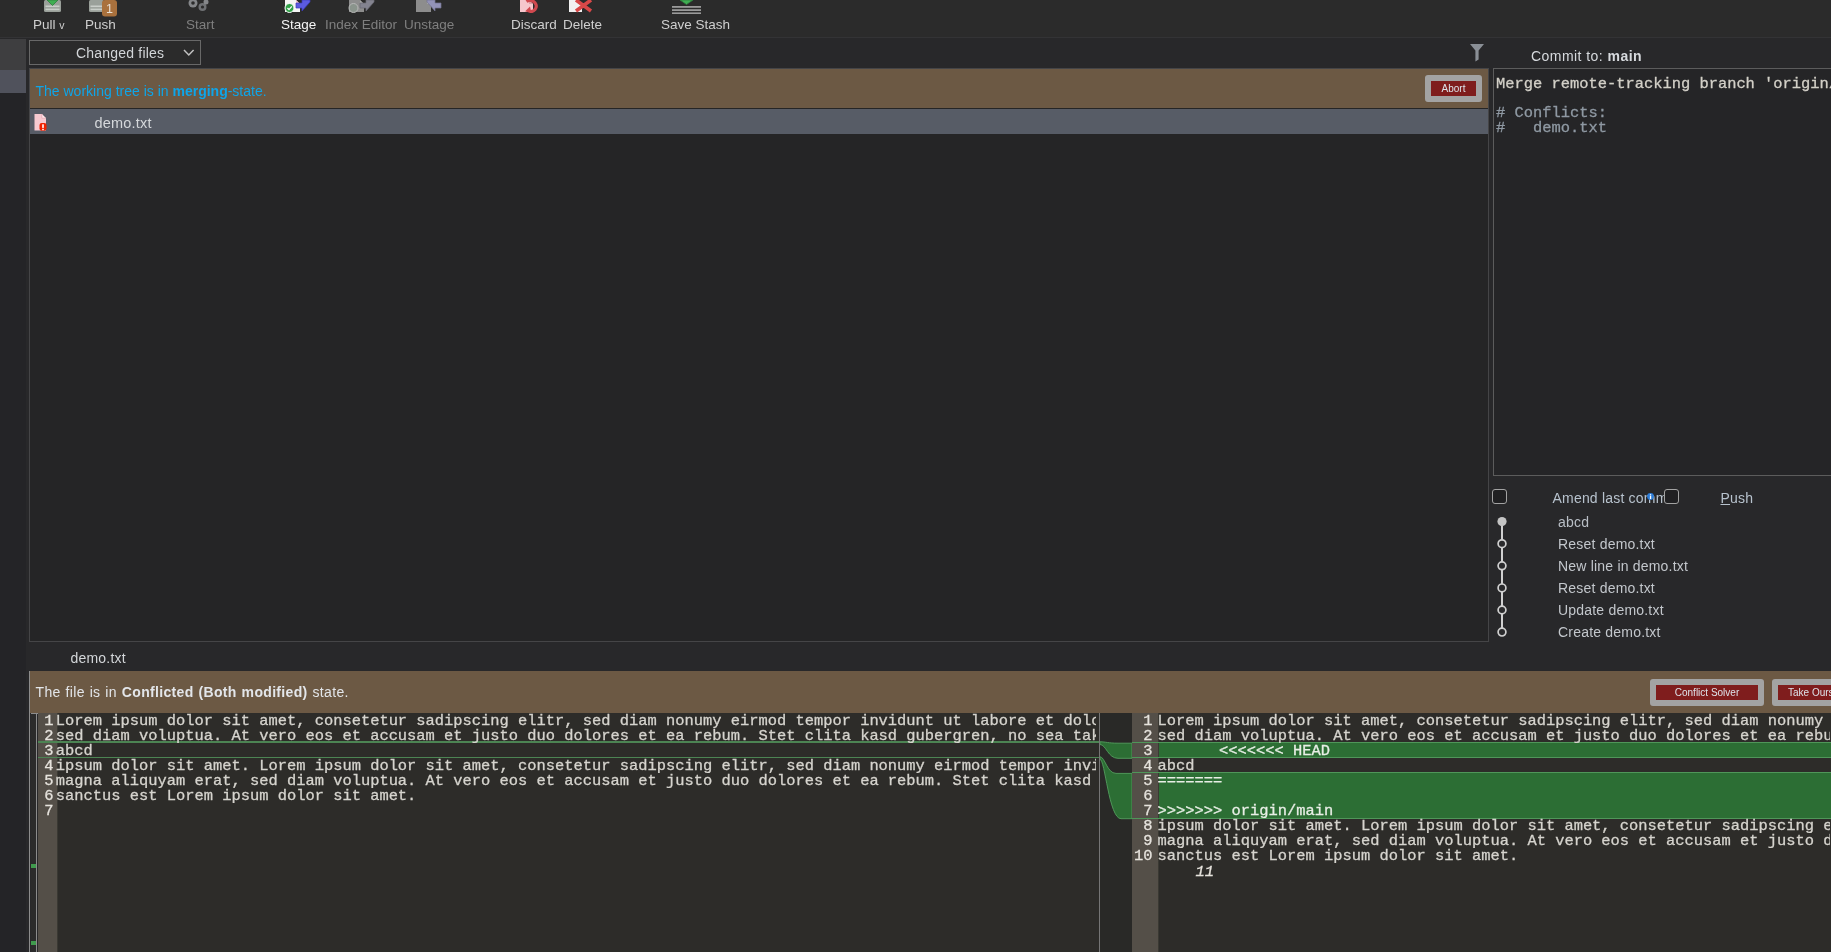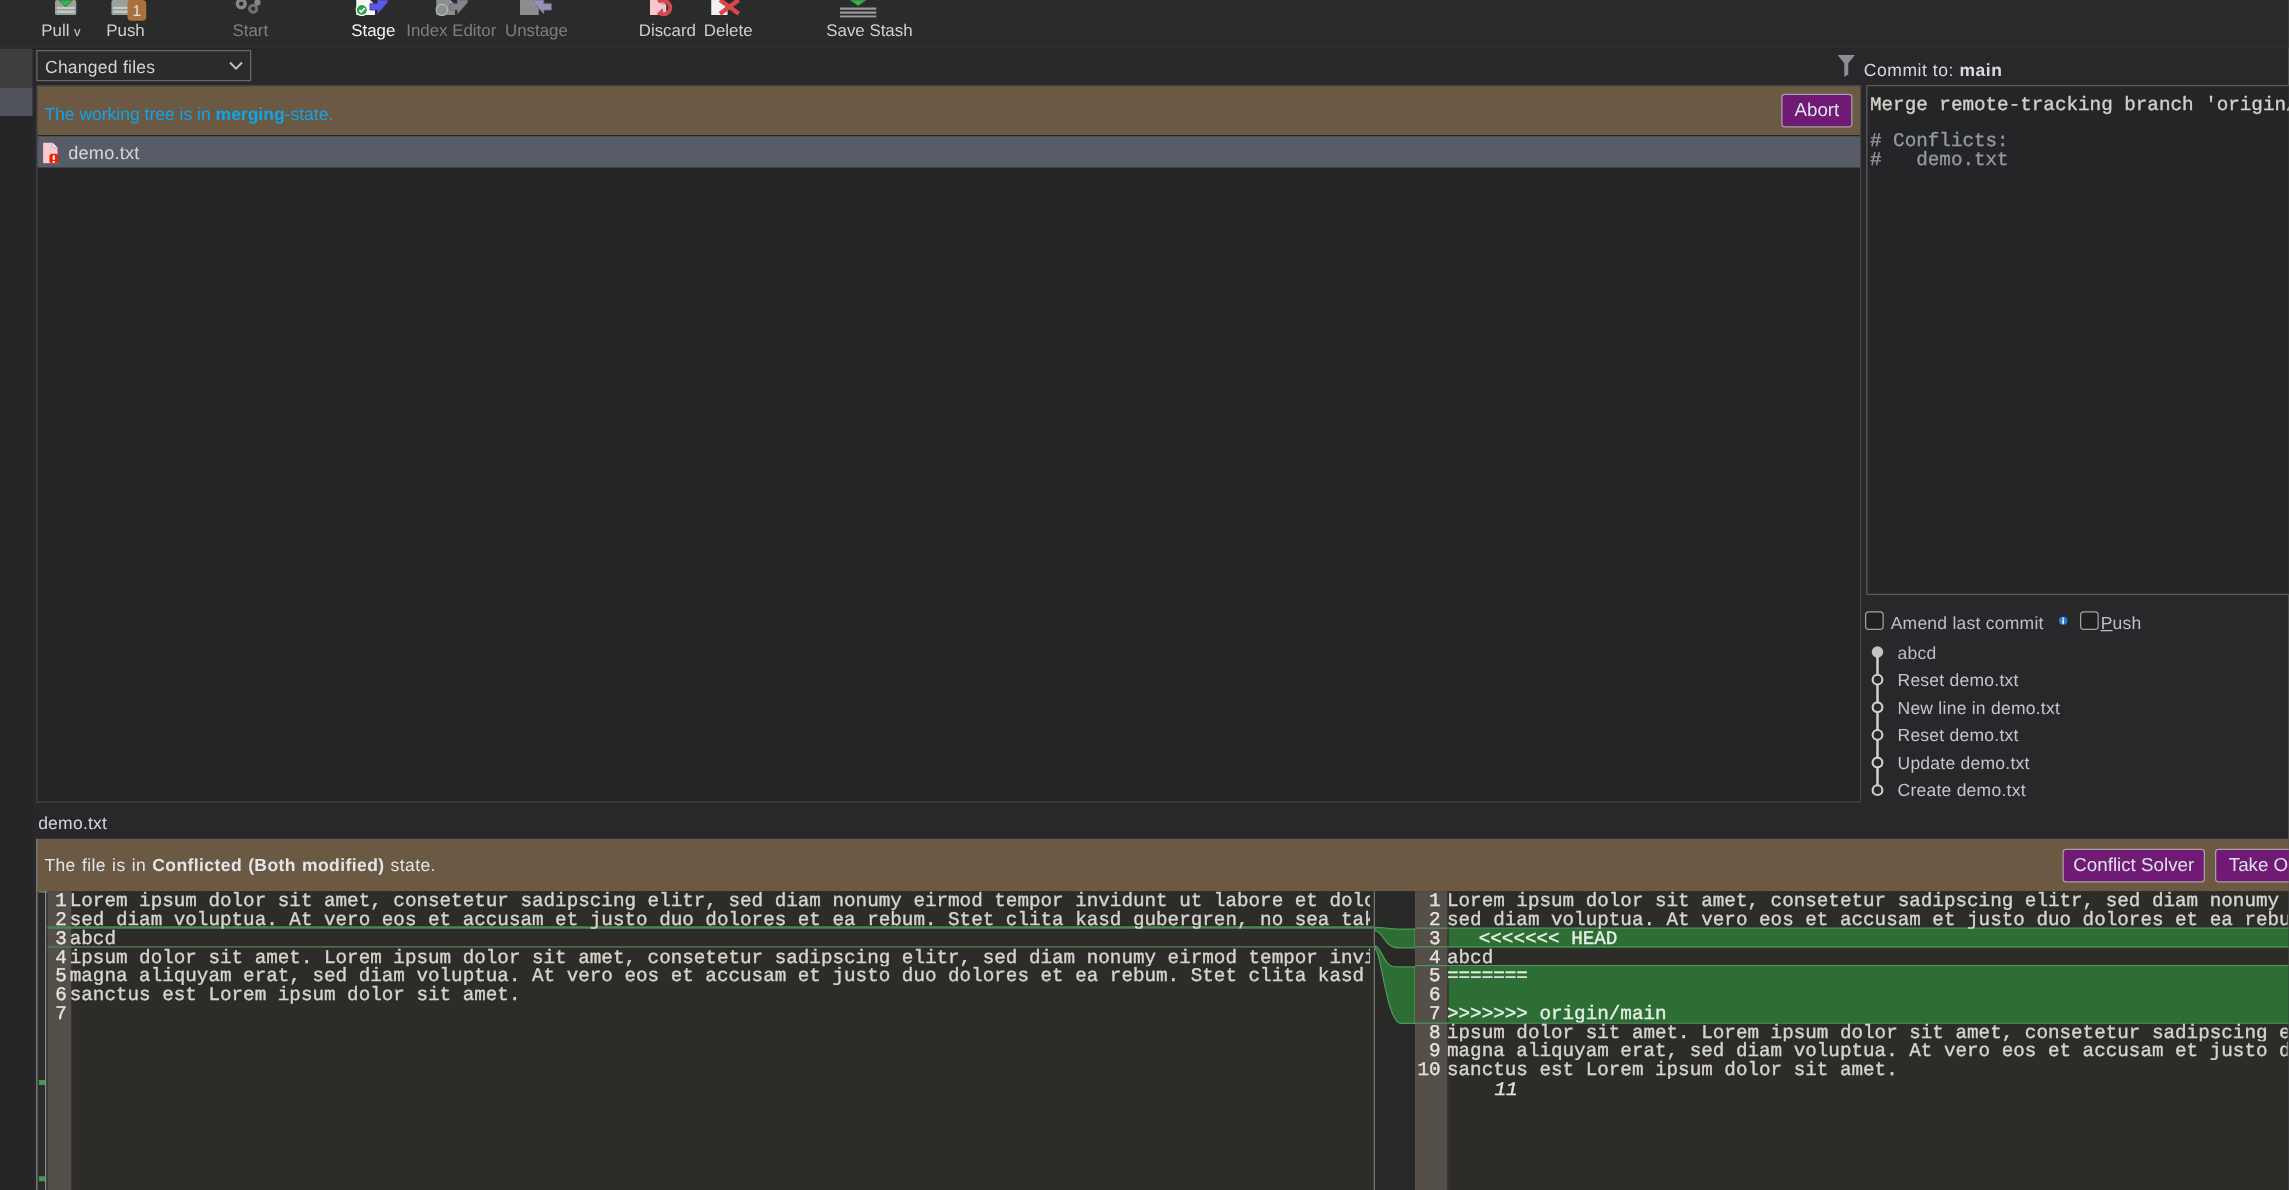--- a/index.html
+++ b/index.html
@@ -1,23 +1,23 @@
 <!DOCTYPE html>
 <html><head>
 <meta charset="utf-8">
 <style>
   html,body{margin:0;padding:0;}
   #root{position:relative;width:1831px;height:952px;background:#28282a;overflow:hidden;
         font-family:"Liberation Sans",sans-serif;}
   .abs{position:absolute;}
-  .lbl{position:absolute;font-size:14px;color:#cfcfcf;white-space:pre;letter-spacing:0.2px;}
+  .lbl{position:absolute;font-size:14px;color:#cfcfcf;white-space:pre;letter-spacing:0.2px;margin-left:40px;}
   .tlbl{position:absolute;font-size:13.5px;color:#cfcfcf;white-space:pre;letter-spacing:0;}
   .mono{font-family:"Liberation Mono",monospace;font-size:15.42px;white-space:pre;-webkit-text-stroke:0.3px currentColor;}
-  .btn{position:absolute;background:#701a75;border:1px solid #a3a3a3;border-radius:3px;
-       color:#dde3ea;font-size:15px;display:flex;align-items:center;justify-content:center;
+  .btn{position:absolute;background:#7f1d1d;border:6px solid #a3a3a3;border-radius:3px;
+       color:#dde3ea;font-size:10px;display:flex;align-items:center;justify-content:center;
        box-sizing:border-box;}
   .cb{position:absolute;width:15px;height:15px;border:1.4px solid #a3a3a3;border-radius:3px;
       background:#202022;box-sizing:border-box;}
   .codeline{position:absolute;height:15.1px;line-height:16.5px;color:#d6d4ce;overflow:hidden;}
   .gnum{position:absolute;height:15.1px;line-height:16.5px;color:#e6e3dd;text-align:right;overflow:hidden;}
 </style>
 </head>
 <body>
 <div id="root">
 
@@ -227,21 +227,21 @@
     <div class="gnum mono" style="left:1131.5px;top:60.4px;width:21px;">5</div>
     <div class="gnum mono" style="left:1131.5px;top:75.5px;width:21px;">6</div>
     <div class="gnum mono" style="left:1131.5px;top:90.6px;width:21px;">7</div>
     <div class="gnum mono" style="left:1131.5px;top:105.7px;width:21px;">8</div>
     <div class="gnum mono" style="left:1131.5px;top:120.8px;width:21px;">9</div>
     <div class="gnum mono" style="left:1131.5px;top:135.9px;width:21px;">10</div>
     <div class="gnum mono" style="left:1193px;top:151px;width:21px;font-style:italic;">11</div>
 
     <div class="codeline mono" style="left:1157.6px;top:0px;width:672px;">Lorem ipsum dolor sit amet, consetetur sadipscing elitr, sed diam nonumy eirmod tempor invidunt ut labore et dolore</div>
     <div class="codeline mono" style="left:1157.6px;top:15.1px;width:672px;">sed diam voluptua. At vero eos et accusam et justo duo dolores et ea rebum. Stet clita kasd gubergren, no sea takimata</div>
-    <div class="codeline mono" style="left:1183px;top:30.2px;width:613px;color:#e8eee6;">&lt;&lt;&lt;&lt;&lt;&lt;&lt; HEAD</div>
+    <div class="codeline mono" style="left:1219px;top:30.2px;width:613px;color:#e8eee6;">&lt;&lt;&lt;&lt;&lt;&lt;&lt; HEAD</div>
     <div class="codeline mono" style="left:1157.6px;top:45.3px;width:672px;">abcd</div>
     <div class="codeline mono" style="left:1157.6px;top:60.4px;width:672px;color:#e8eee6;">=======</div>
     <div class="codeline mono" style="left:1157.6px;top:90.6px;width:593px;color:#e8eee6;">&gt;&gt;&gt;&gt;&gt;&gt;&gt; origin/main</div>
     <div class="codeline mono" style="left:1157.6px;top:105.7px;width:672px;">ipsum dolor sit amet. Lorem ipsum dolor sit amet, consetetur sadipscing elitr, sed diam nonumy eirmod tempor invidunt</div>
     <div class="codeline mono" style="left:1157.6px;top:120.8px;width:672px;">magna aliquyam erat, sed diam voluptua. At vero eos et accusam et justo duo dolores et ea rebum. Stet clita kasd gubergren</div>
     <div class="codeline mono" style="left:1157.6px;top:135.9px;width:672px;">sanctus est Lorem ipsum dolor sit amet.</div>
   </div>
 
 </div>
 

